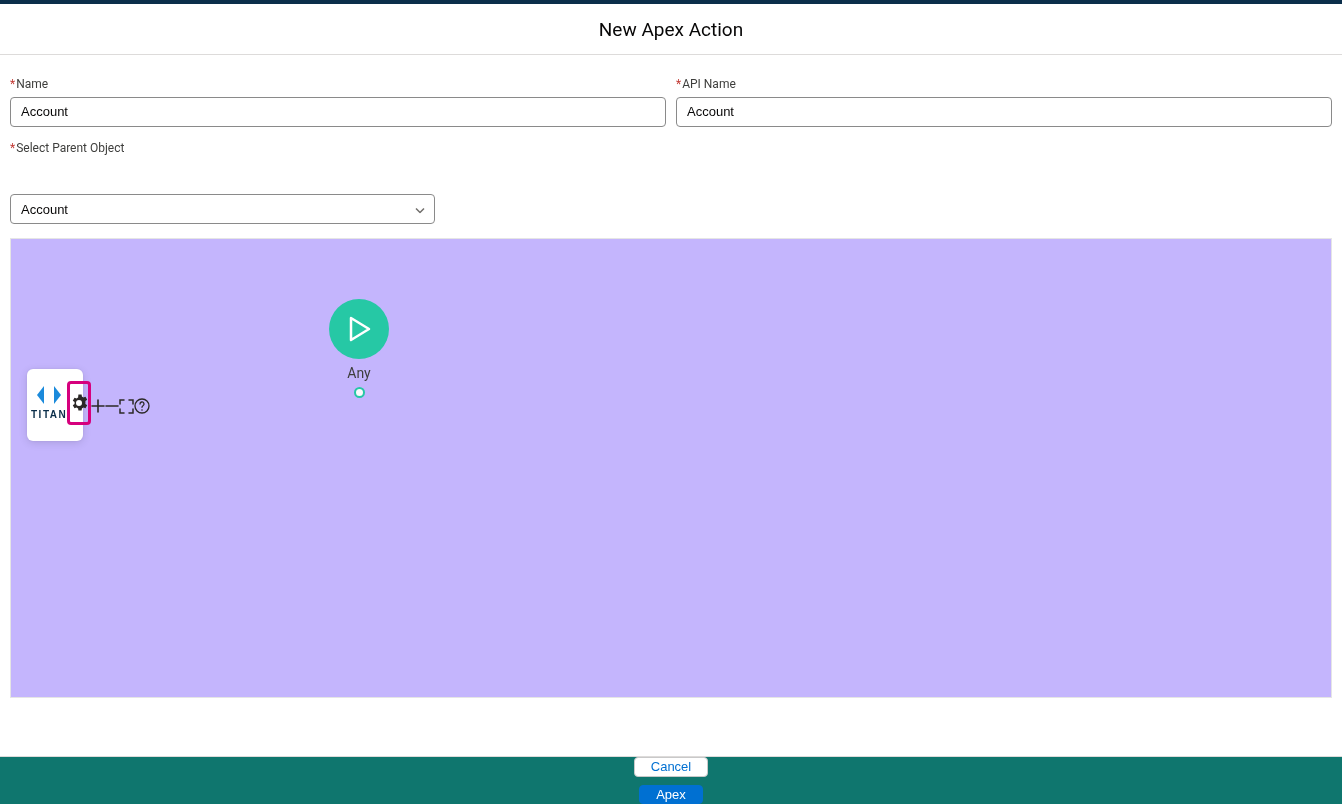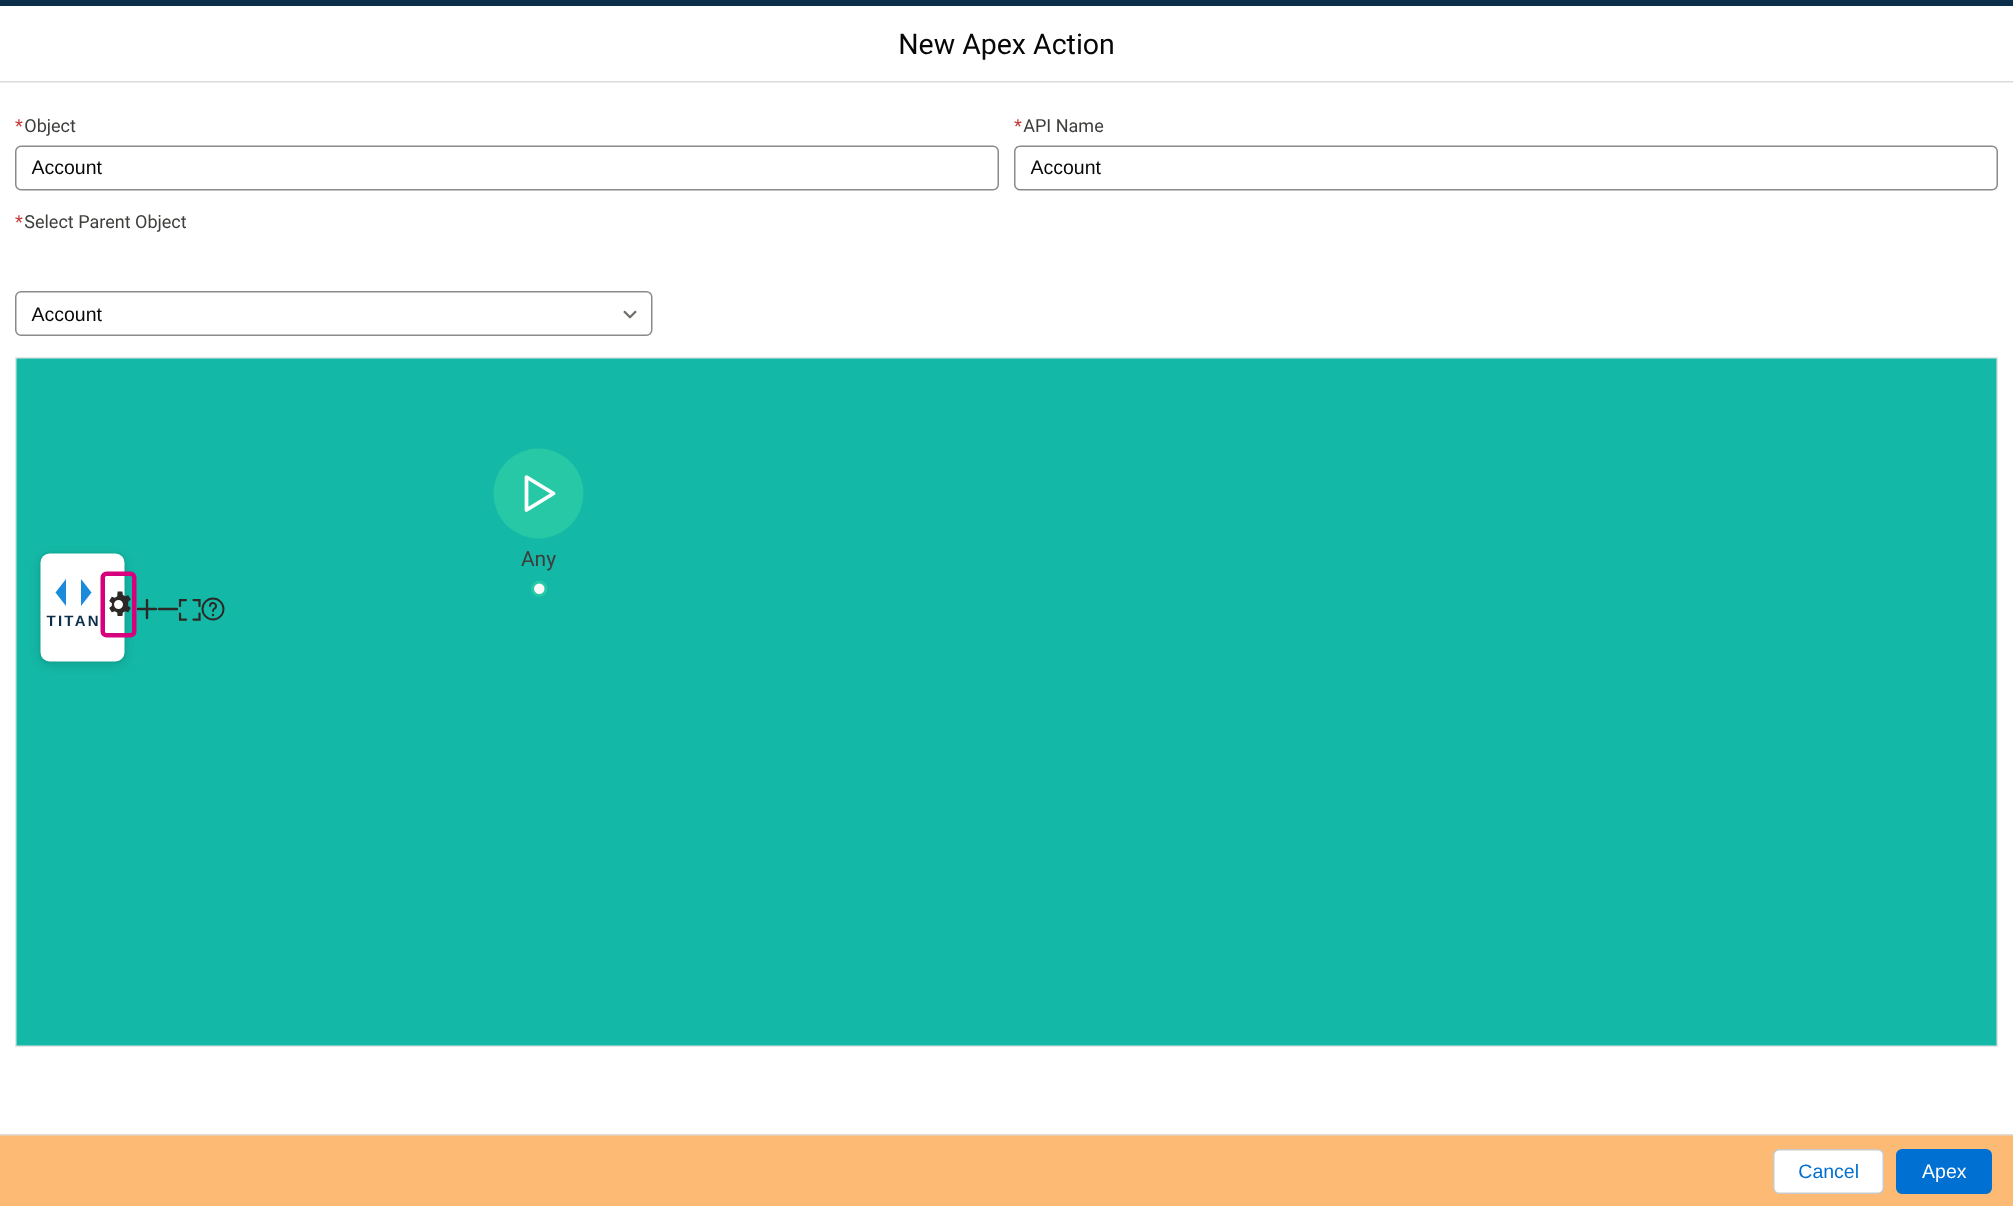--- a/index.html
+++ b/index.html
@@ -86,21 +86,21 @@
   .select-caret {
     position: absolute;
     right: 10px;
     top: 50%;
     transform: translateY(-50%);
     pointer-events: none;
   }
   .canvas {
     margin-top: 4px;
     border: 1px solid #e5e5e5;
-    background: #14b8a6;
+    background: #c4b5fd;
     height: 460px;
     position: relative;
   }
   .start-node {
     position: absolute;
     left: 318px;
     top: 60px;
     display: flex;
     flex-direction: column;
     align-items: center;
@@ -176,26 +176,27 @@
     background: #dcdcdc;
     margin: 6px 0;
   }
   .footer {
     position: absolute;
     bottom: 0;
     left: 0;
     right: 0;
     height: 48px;
     border-top: 1px solid #dddbda;
-    background: #fdba74;
+    background: #0f766e;
     display: flex;
     align-items: center;
     justify-content: flex-end;
     padding: 0 14px;
     gap: 8px;
+    flex-direction: column;
   }
   .btn {
     height: 30px;
     padding: 0 16px;
     border-radius: 4px;
     font-size: 13px;
     cursor: pointer;
     border: 1px solid transparent;
   }
   .btn-neutral {
@@ -216,21 +217,21 @@
 
 <div class="header">
   <h1>New Apex Action</h1>
 </div>
 
 <div class="content">
 
   <div class="row">
     <div class="field field-half">
       <div class="label">
-        <span class="req">*</span><span>Object</span>
+        <span class="req">*</span><span>Name</span>
       </div>
       <input type="text" value="Account" style="">
     </div>
     <div class="field field-half">
       <div class="label">
         <span class="req">*</span><span>API Name</span>
       </div>
       <input type="text" value="Account" style="">
     </div>
   </div>

